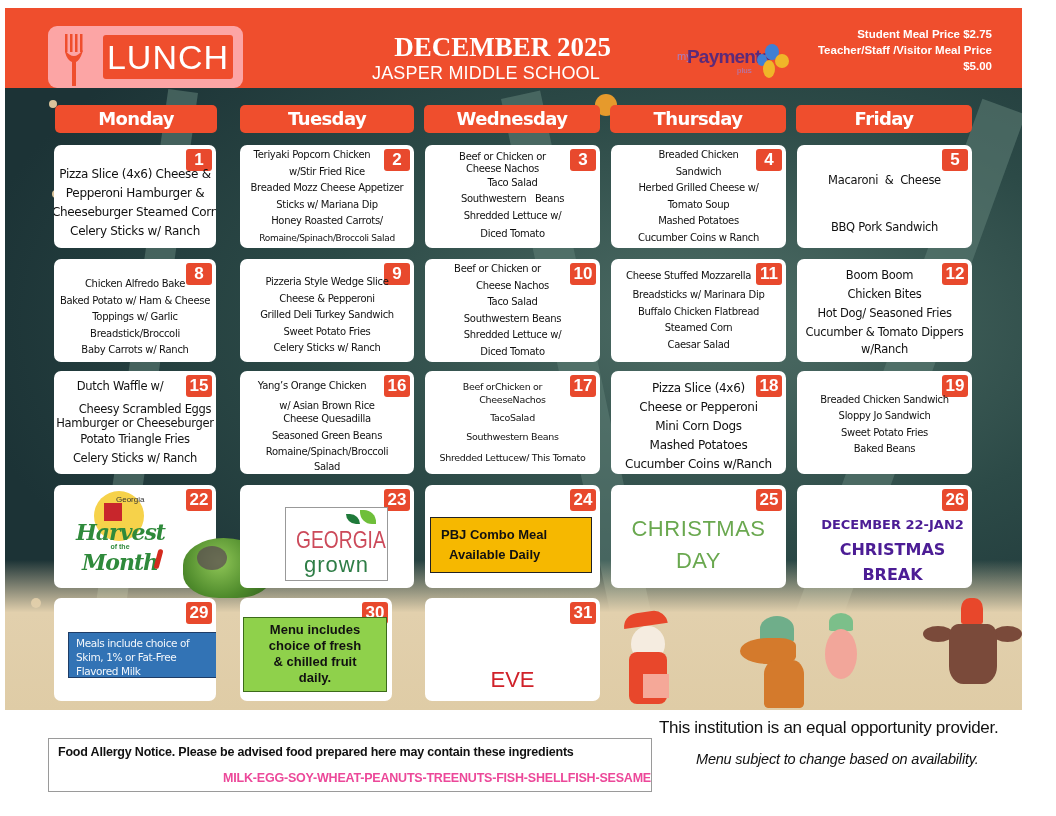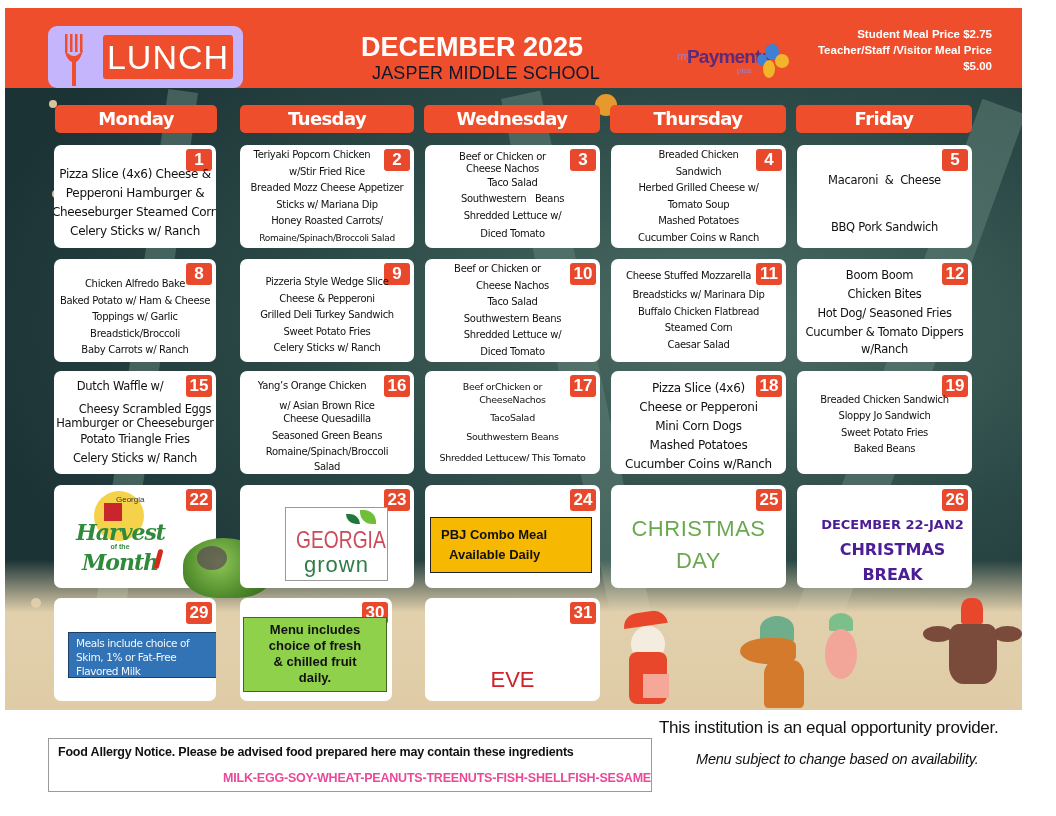--- a/index.html
+++ b/index.html
@@ -6,26 +6,26 @@
   body { width:1056px; height:816px; position:relative; overflow:hidden; font-family:"Liberation Sans", sans-serif; }
 
   .poster { position:absolute; left:5px; top:8px; width:1017px; height:702px; overflow:hidden;
     background: radial-gradient(ellipse at 70% 45%, #4f6e66 0%, #2c4a47 40%, #1c3336 75%); }
   .bg-sand { position:absolute; left:0; bottom:0; width:100%; height:150px;
     background: linear-gradient(180deg, rgba(225,206,170,0) 0%, #e2d0ad 35%, #dfcca6 100%); }
   .bg-stripe { position:absolute; background:#5c7b73; opacity:.6; }
   .bg-dot { position:absolute; border-radius:50%; background:#d9c39b; }
 
   .header { position:absolute; left:0; top:0; width:100%; height:80px; background:#ef4e2d; }
-  .lunch-logo { position:absolute; left:43px; top:18px; width:195px; height:62px; background:#c4b5fd; border-radius:9px; }
+  .lunch-logo { position:absolute; left:43px; top:18px; width:195px; height:62px; background:#fca5a5; border-radius:9px; }
   .lunch-inner { position:absolute; left:55px; top:9px; width:130px; height:44px; background:#ef4e2d; border-radius:3px;
     color:#fff; font-size:34px; font-family:"Liberation Sans", sans-serif; line-height:44px; text-align:center; letter-spacing:1px; }
   .fork { position:absolute; left:14px; top:6px; width:26px; height:56px; }
-  .title-main { position:absolute; left:356px; top:24px; width:250px; text-align:left; color:#fff; font-weight:bold; font-size:27px; }
-  .title-sub { position:absolute; left:356px; top:55px; width:250px; text-align:center; color:#0f172a; font-size:18px; letter-spacing:.2px; }
+  .title-main { position:absolute; left:356px; top:24px; width:250px; text-align:right; color:#fff; font-weight:bold; font-size:27px;font-family:Liberation Serif, serif; }
+  .title-sub { position:absolute; left:356px; top:55px; width:250px; text-align:center; color:#ffffff; font-size:18px; letter-spacing:.2px; }
   .mpp { position:absolute; left:672px; top:32px; width:120px; height:40px; }
   .mpp-text { position:absolute; left:10px; top:6px; font-size:19px; font-weight:bold; color:#5b2a7a; letter-spacing:-0.8px; }
   .mpp-my { position:absolute; left:0; top:10px; font-size:11px; color:#a77fc3; }
   .mpp-plus { position:absolute; left:60px; top:26px; font-size:8px; color:#a77fc3; }
   .mpp-c1 { position:absolute; left:88px; top:4px; width:14px; height:16px; background:#3f7fd4; border-radius:50%; }
   .mpp-c2 { position:absolute; left:98px; top:14px; width:14px; height:14px; background:#f0b529; border-radius:50%; }
   .mpp-c3 { position:absolute; left:86px; top:20px; width:12px; height:18px; background:#f0b529; border-radius:50%; }
   .mpp-c4 { position:absolute; left:80px; top:14px; width:10px; height:12px; background:#3f7fd4; border-radius:50%; }
   .prices { position:absolute; right:30px; top:18px; text-align:right; color:#fff; font-weight:bold; font-size:11.5px; line-height:16px; }
 

